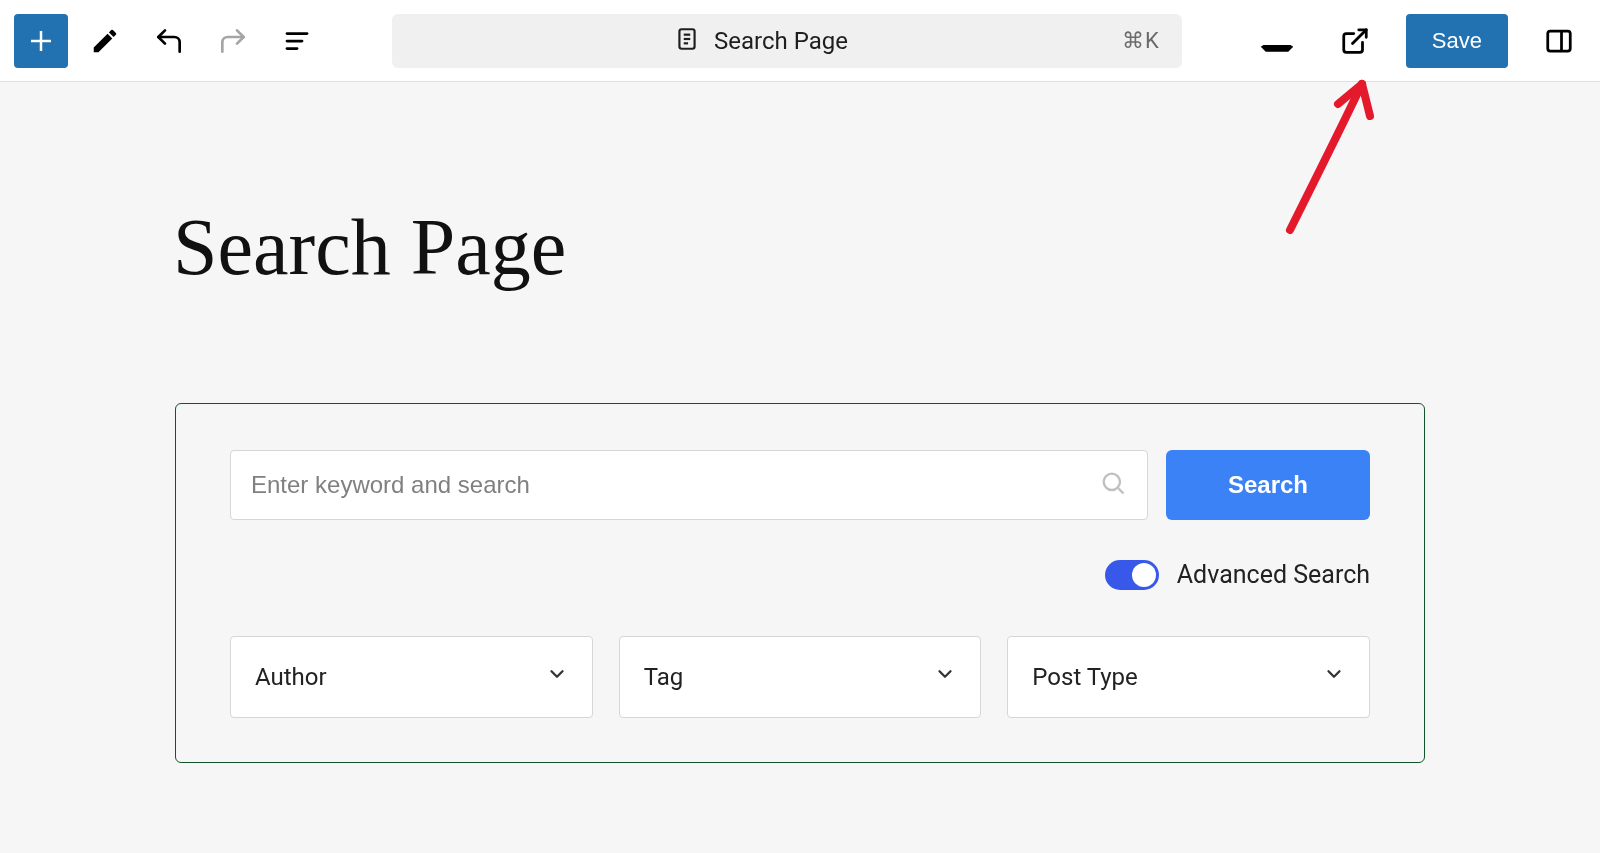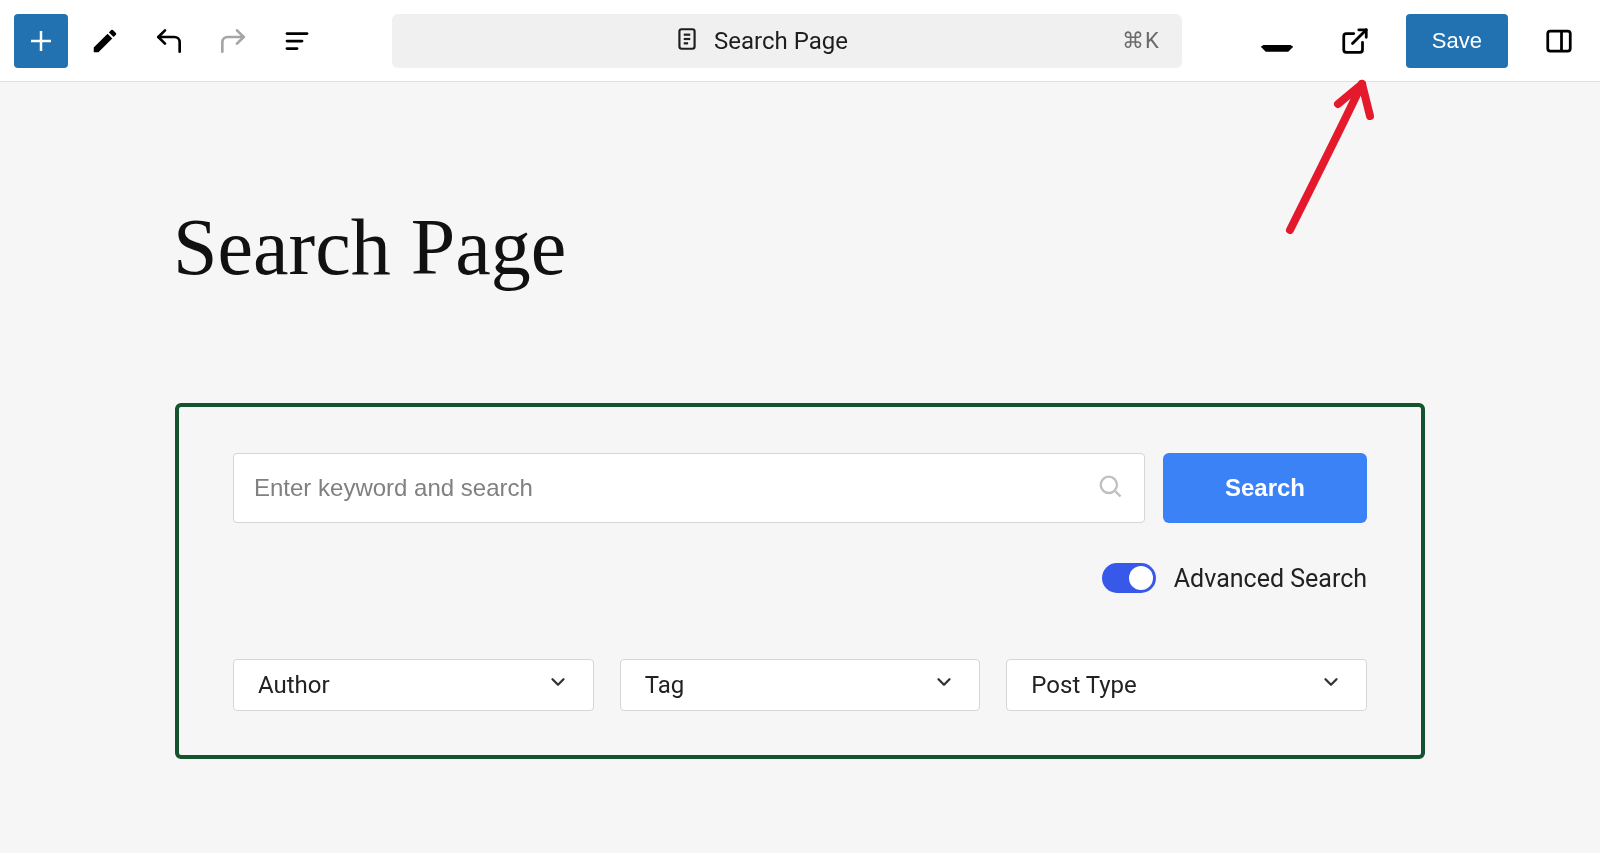--- a/index.html
+++ b/index.html
@@ -70,21 +70,21 @@
     font-family: Georgia, "Times New Roman", serif;
     font-size: 80px;
     font-weight: 400;
     color: #111;
     margin-left: 173px;
   }
   
   .search-block {
     margin: 110px auto 0 auto;
     width: 1250px;
-    border: 4px solid #14532d;
+    border: 1px solid #14532d;
     border-radius: 6px;
     padding: 46px 54px 44px 54px;
     background: #f6f6f6;
   }
   .search-row { display:flex; gap:18px; align-items:stretch; }
   .search-input-wrap {
     flex:1;
     height: 70px;
     background:#fff;
     border:1px solid #d6d6d6;
@@ -101,45 +101,44 @@
     width: 204px;
     background:#3b82f6;
     color:#fff;
     border:none;
     border-radius:6px;
     font-size:24px;
     font-weight:600;
     cursor:pointer;
   }
   
-  .adv-row { display:flex; justify-content:flex-end; align-items:center; gap:18px; margin-top:40px; }
+  .adv-row { display:flex; justify-content:flex-end; gap:18px; margin-top:40px; }
   .toggle {
     width:54px; height:30px; border-radius:15px; background:#3858e9; position:relative; cursor:pointer;
   }
   .toggle::after {
     content:""; position:absolute; width:24px; height:24px; background:#fff; border-radius:50%;
     top:3px; right:3px;
   }
   .adv-label { font-size:25px; color:#222; }
   
   .selects-row { display:flex; gap:26px; margin-top:46px; }
   .sel {
     flex:1;
-    height:52px;
+    height:82px;
     background:#fff;
     border:1px solid #d6d6d6;
     border-radius:4px;
     display:flex;
     align-items:center;
     justify-content:space-between;
     padding:0 24px;
     font-size:24px;
     color:#222;
     cursor:pointer;
-    margin-top:20px;
   }
   
   
   .annotation-arrow {
     position:absolute;
     top:70px; left:1260px;
     pointer-events:none;
   }
 </style>
 </head>

